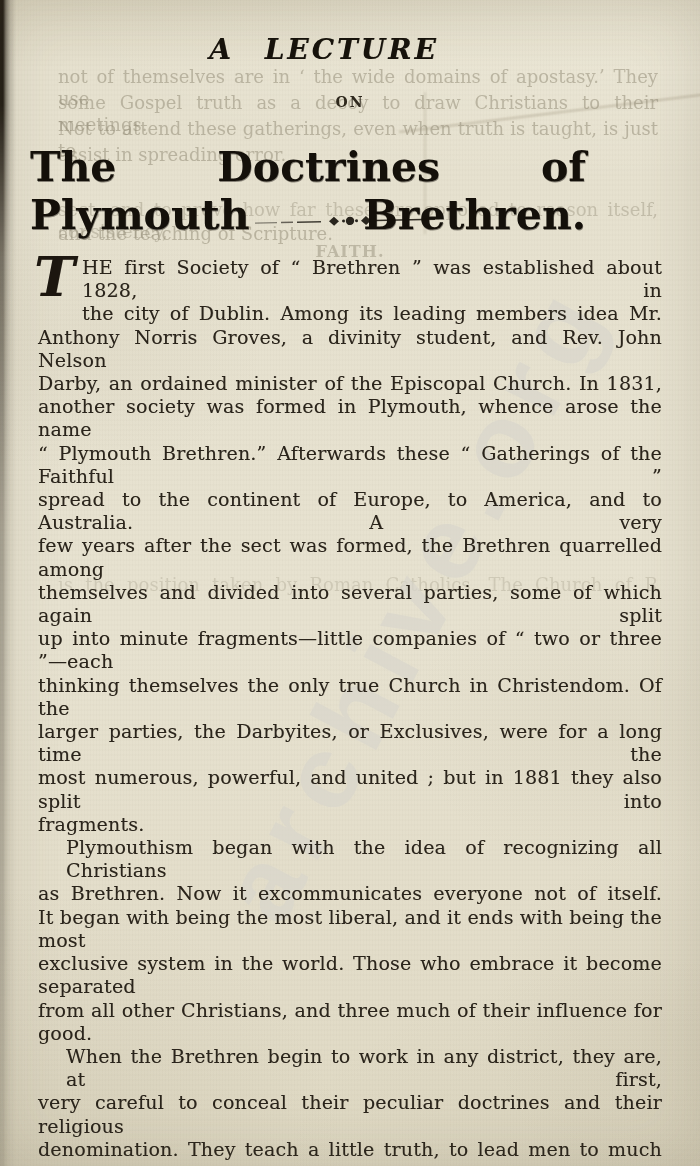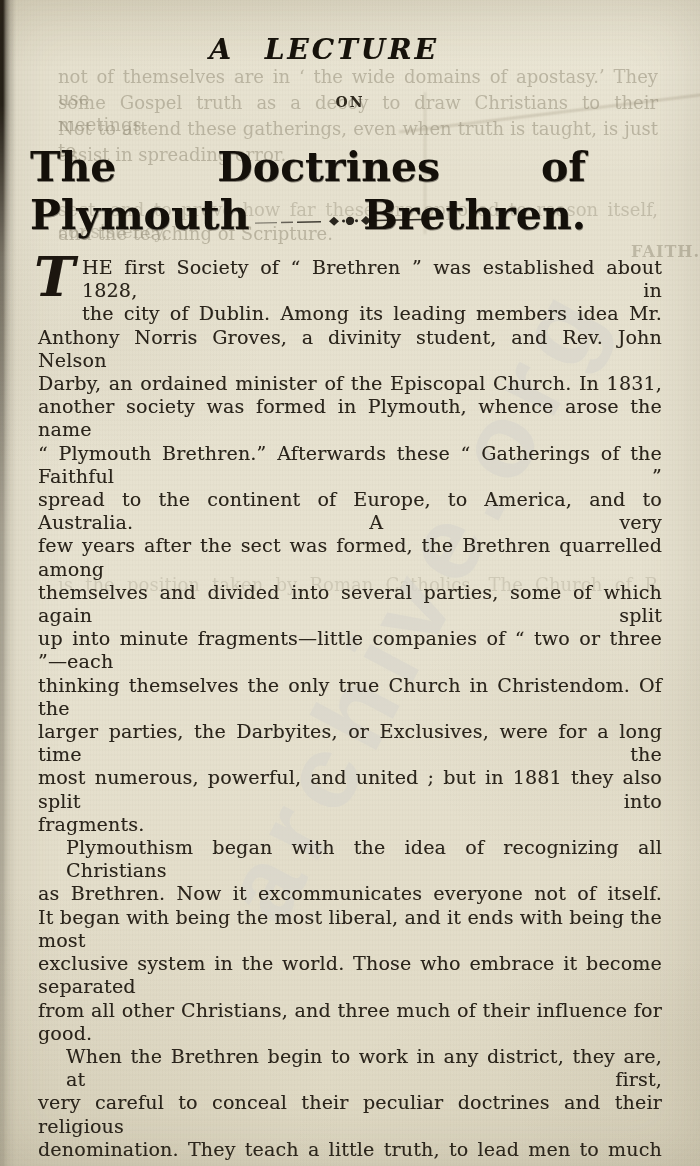--- a/index.html
+++ b/index.html
@@ -51,21 +51,21 @@
   
   .ghost-layer { position:absolute; inset:0; pointer-events:none; }
   .ghost {
     position:absolute; left:58px; width:600px;
     font-size:18px; line-height:22px; color:#8f8873;
     filter: blur(0.55px);
   }
   .g-full  { text-align: justify; text-align-last: justify; opacity:0.5; }
   .g-short { width:auto; opacity:0.5; }
   .g-faint { text-align: justify; text-align-last: justify; opacity:0.38; }
-  .g-center{ left:0; width:700px; text-align:right; font-weight:bold; letter-spacing:1px; font-size:16px; opacity:0.45; }
+  .g-center{ left:0; width:700px; text-align:center; font-weight:bold; letter-spacing:1px; font-size:16px; opacity:0.45; }
   .g-dim   { text-align: justify; text-align-last: justify; opacity:0.26; }
   .ghost:nth-of-type(1){ top:66px; }
   .ghost:nth-of-type(2){ top:92px; }
   .ghost:nth-of-type(3){ top:118px; }
   .ghost:nth-of-type(4){ top:144px;text-align:center; }
   .ghost:nth-of-type(5){ top:199px; }
   .ghost:nth-of-type(6){ top:223px; }
   .ghost:nth-of-type(7){ top:241px; }
   .ghost:nth-of-type(8){ top:574px; }
   

